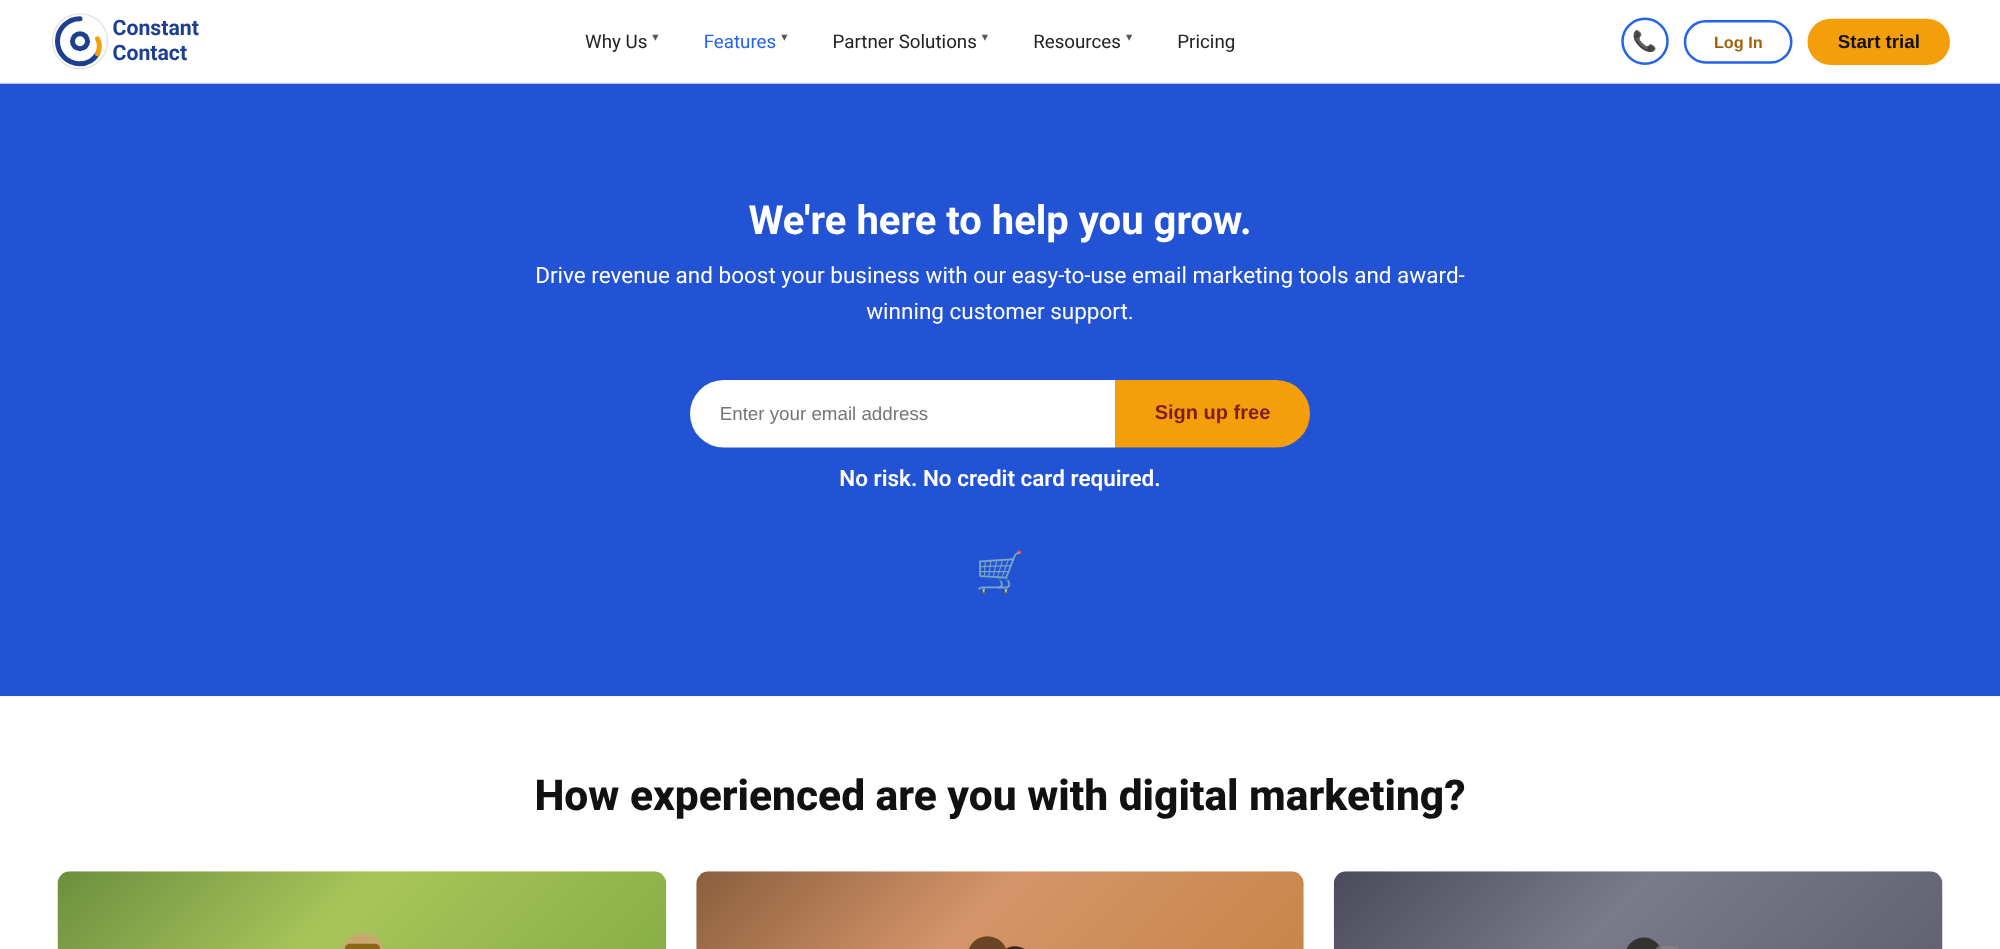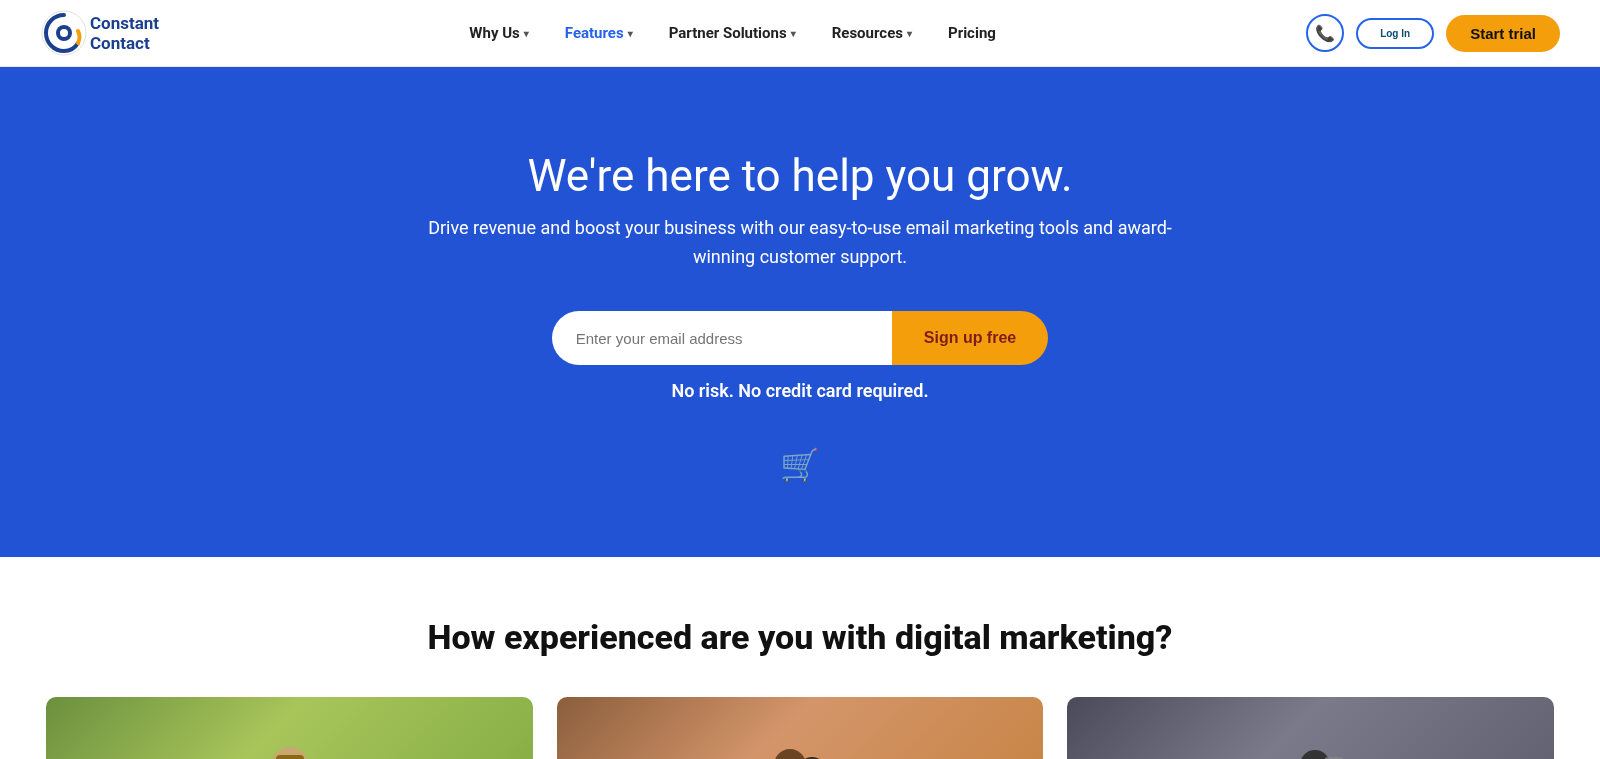--- a/index.html
+++ b/index.html
@@ -34,24 +34,23 @@
     .nav-links {
       display: flex;
       align-items: center;
       gap: 8px;
       list-style: none;
     }
     .nav-links li a {
       text-decoration: none;
       color: #222;
       font-size: 15px;
-      font-weight: 700;
+      font-weight: 400;
       padding: 6px 14px;
       display: flex;
-      align-items: center;
       gap: 4px;
       white-space: nowrap;
     }
     .nav-links li a.active { color: #2563eb; }
     .nav-links li a .chevron {
       font-size: 10px;
       color: #555;
     }
     .nav-right {
       display: flex;
@@ -69,22 +68,22 @@
       justify-content: center;
       cursor: pointer;
       color: #2563eb;
       font-size: 16px;
     }
     .login-btn {
       padding: 8px 22px;
       border-radius: 24px;
       border: 2px solid #2563eb;
       background: transparent;
-      color: #0c4a6e;
-      font-size: 10px;
+      color: #a16207;
+      font-size: 13px;
       font-weight: 600;
       cursor: pointer;
     }
     .start-trial-btn {
       padding: 10px 24px;
       border-radius: 24px;
       border: none;
       background: #f59e0b;
       color: #111;
       font-size: 15px;
@@ -98,22 +97,22 @@
       padding: 60px 20px 50px;
       text-align: center;
       min-height: 490px;
       display: flex;
       flex-direction: column;
       align-items: center;
       justify-content: center;
     }
     .hero h1 {
       color: #fff;
-      font-size: 44px;
-      font-weight: 400;
+      font-size: 32px;
+      font-weight: 700;
       margin-bottom: 12px;
       max-width: 800px;
     }
     .hero p {
       color: #fff;
       font-size: 18px;
       max-width: 760px;
       line-height: 1.6;
       margin-bottom: 40px;
     }

